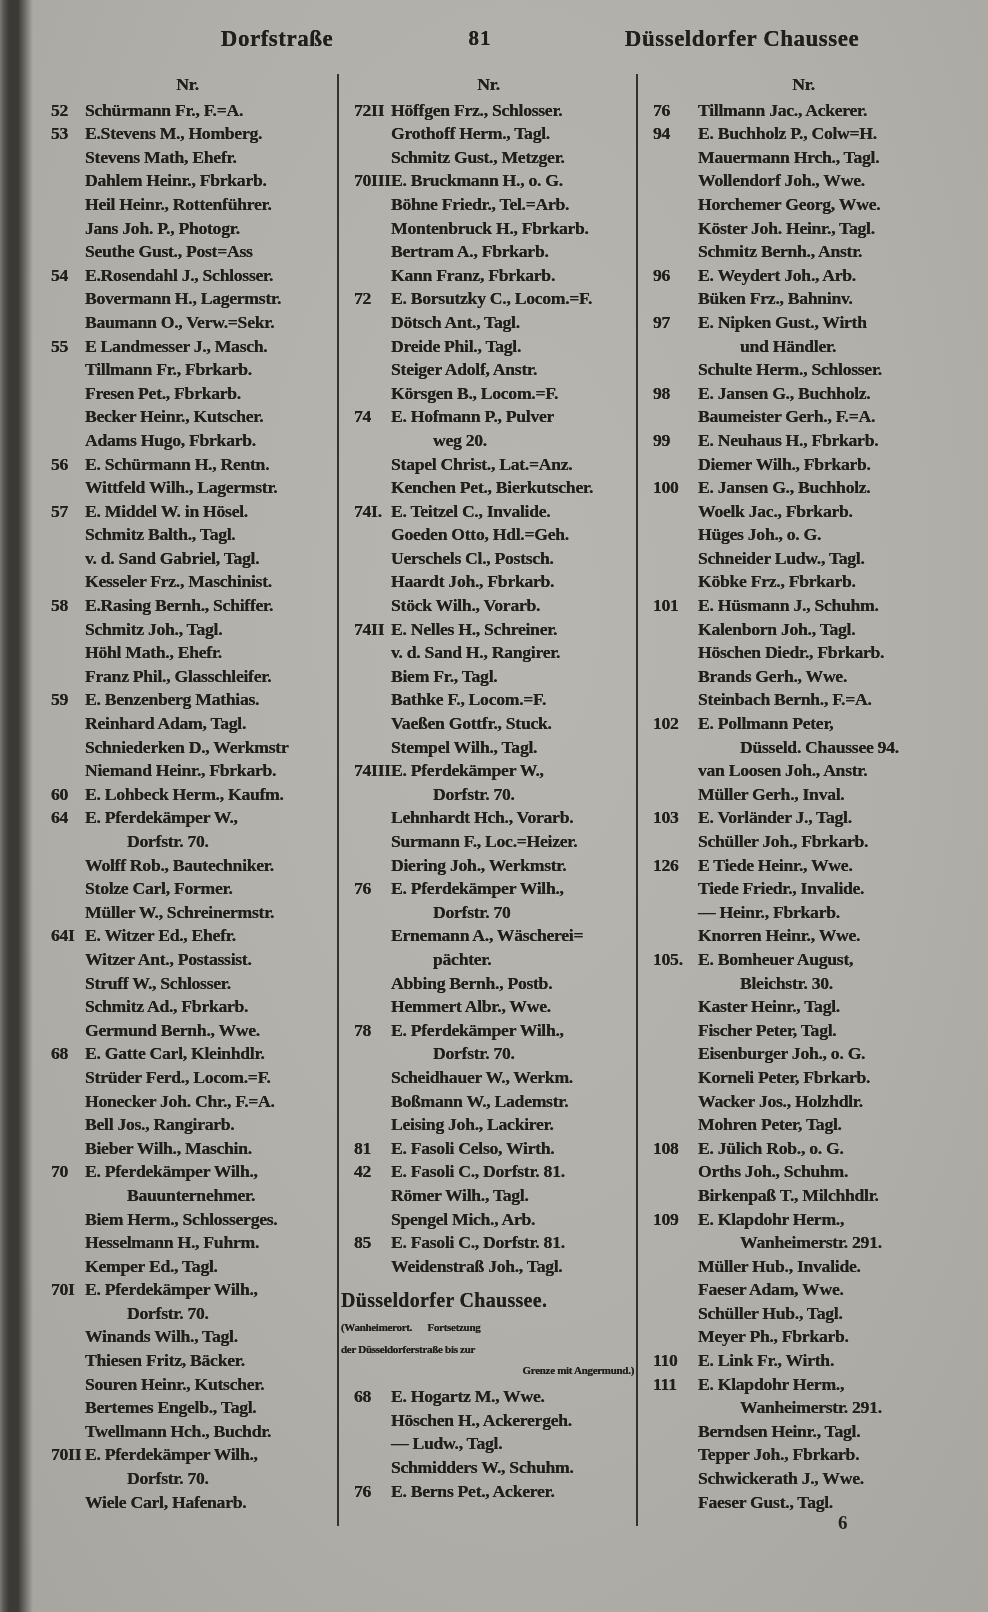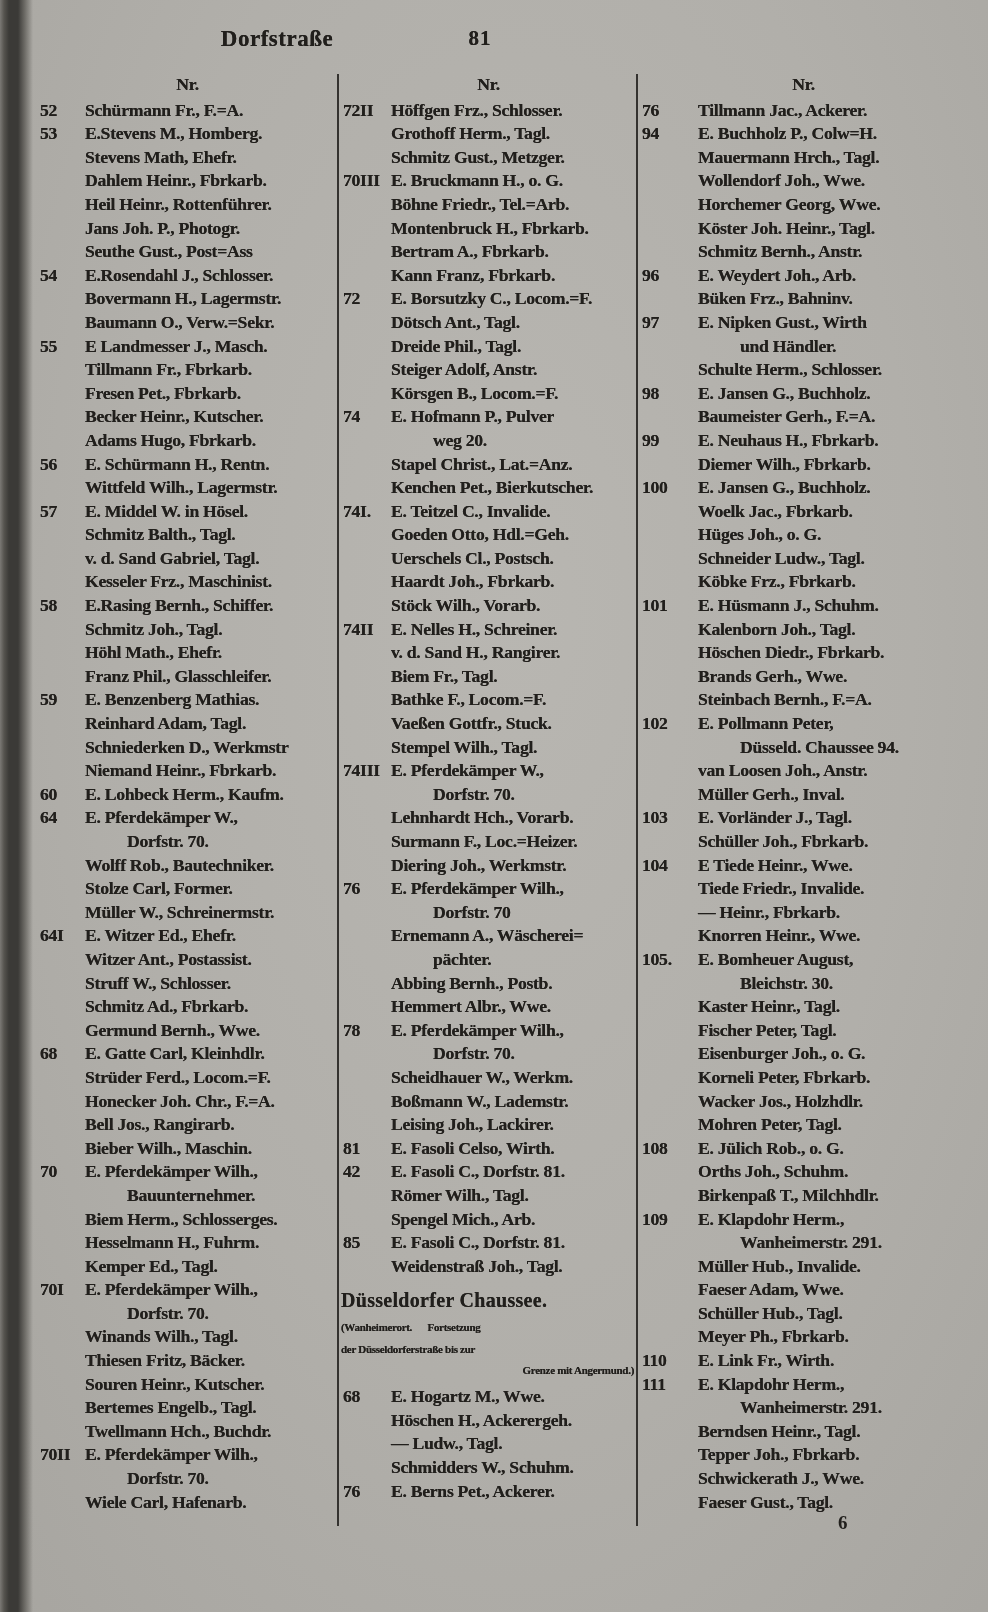--- a/index.html
+++ b/index.html
@@ -25,38 +25,39 @@
   .col {
     font-size:17.7px; line-height:23.6px; font-weight:700; letter-spacing:-0.3px;
     text-shadow:0 0 .5px rgba(30,28,25,.85);
   }
   .col1 { width:297px; --g:47px; }
   .col2 { width:293px; --g:50px; }
   .col3 { width:325px; --g:58px; }
   .vrule { width:2px; background:#34322f; margin:2px 2px 0; height:1452px; flex:none; }
   .colhead { margin:1px 0 2px 2px;text-align:center; }
   .entry { position:relative; padding-left:var(--g); }
-  .num { position:absolute; left:2px; top:0; white-space:nowrap; }
+  .num { position:absolute; left:13px; top:0; white-space:nowrap; }
   .ln { white-space:nowrap; }
   .ln.c { padding-left:42px; }
   .section-heading { text-align:left; font-size:20px; margin:11px 0 4px; letter-spacing:.3px; }
   .note { font-size:11px; line-height:21.8px; margin-bottom:3px; }
   .note-ln { white-space:nowrap; }
   .note-ln.wide { word-spacing:13px; }
   .note-ln.center { text-align:right; }
   .footer-sig { position:absolute; left:838px; top:1512px; font-size:19px; font-weight:700; }
 </style>
 </head>
 <body>
 
 <div class="page">
   <div class="edge-left"></div>
 
   <div class="header-item" id="h-left">Dorfstraße</div>
   <div class="header-item" id="h-num">81</div>
+  <div class="header-item" id="h-right">Düsseldorfer Chaussee</div>
 
   <div class="cols">
     <div class="col col1">
         <div class="colhead">Nr.</div>
         <div class="entry">
           <span class="num">52</span>
           <div class="ln">Schürmann Fr., F.=A.</div>
         </div>
         <div class="entry">
           <span class="num">53</span>
@@ -326,21 +327,21 @@
           <div class="ln c">Düsseld. Chaussee 94.</div>
           <div class="ln">van Loosen Joh., Anstr.</div>
           <div class="ln">Müller Gerh., Inval.</div>
         </div>
         <div class="entry">
           <span class="num">103</span>
           <div class="ln">E. Vorländer J., Tagl.</div>
           <div class="ln">Schüller Joh., Fbrkarb.</div>
         </div>
         <div class="entry">
-          <span class="num">104</span>
+          <span class="num">126</span>
           <div class="ln">E Tiede Heinr., Wwe.</div>
           <div class="ln">Tiede Friedr., Invalide.</div>
           <div class="ln">— Heinr., Fbrkarb.</div>
           <div class="ln">Knorren Heinr., Wwe.</div>
         </div>
         <div class="entry">
           <span class="num">105.</span>
           <div class="ln">E. Bomheuer August,</div>
           <div class="ln c">Bleichstr. 30.</div>
           <div class="ln">Kaster Heinr., Tagl.</div>

